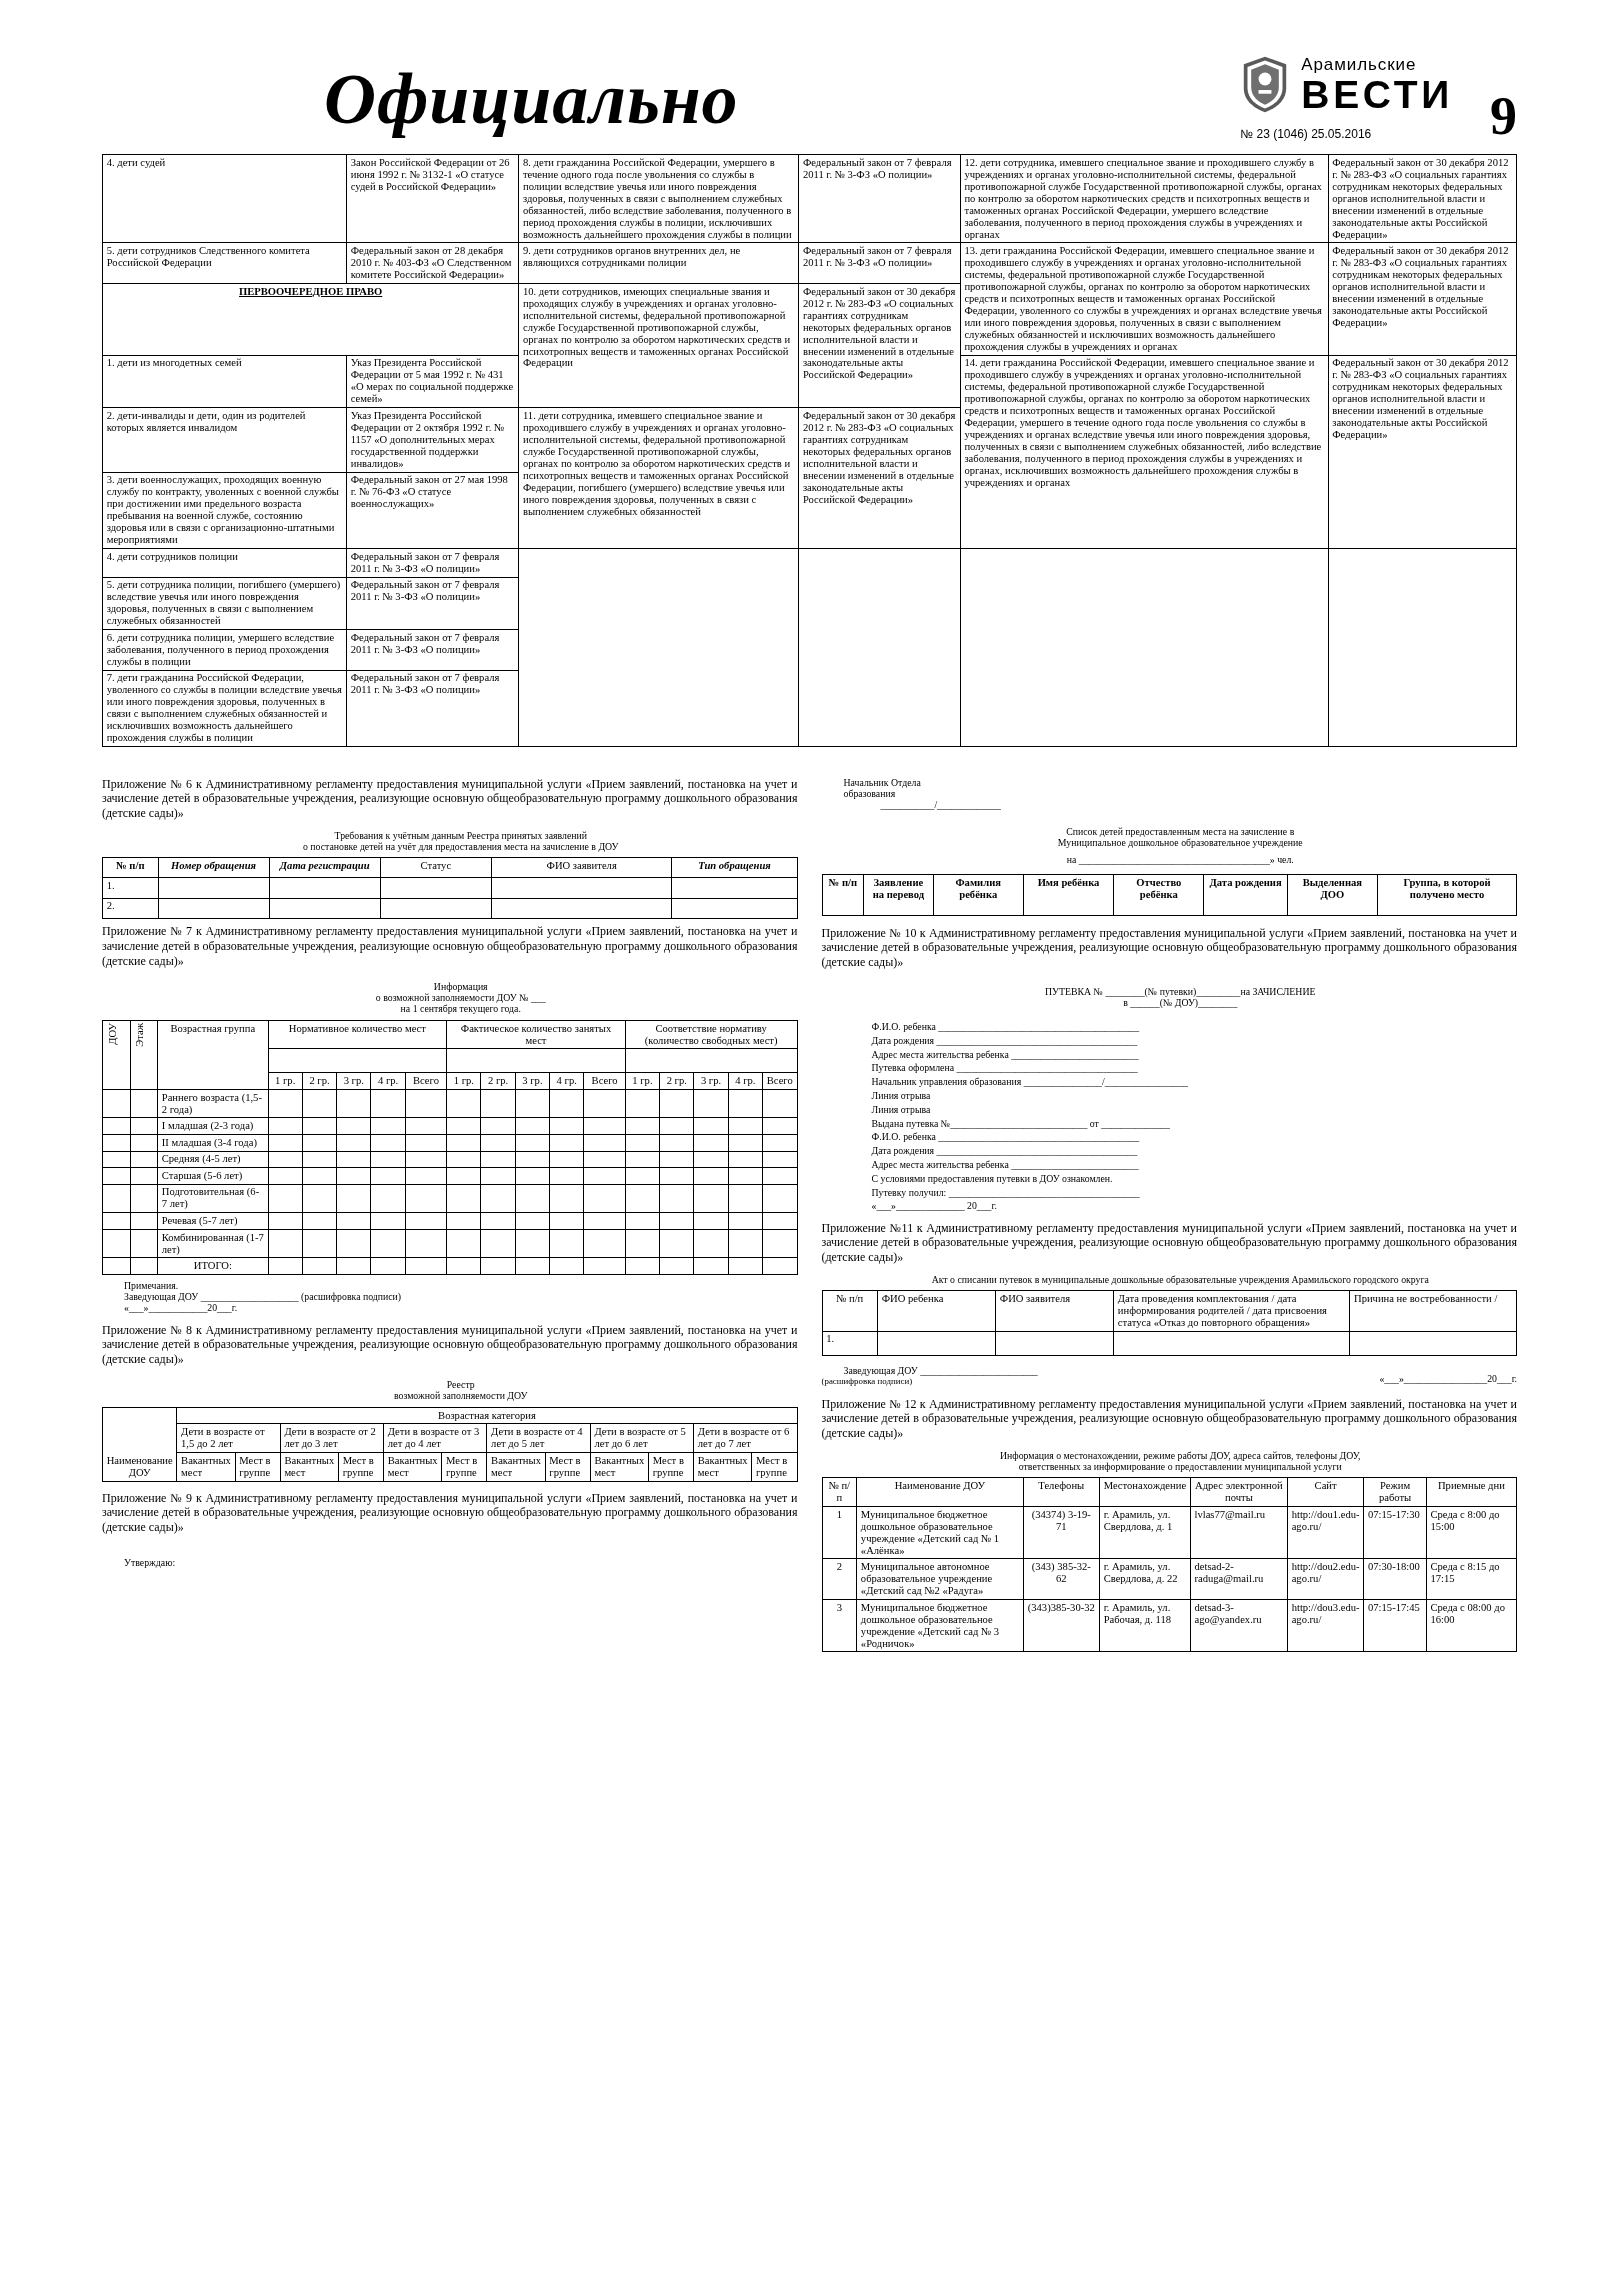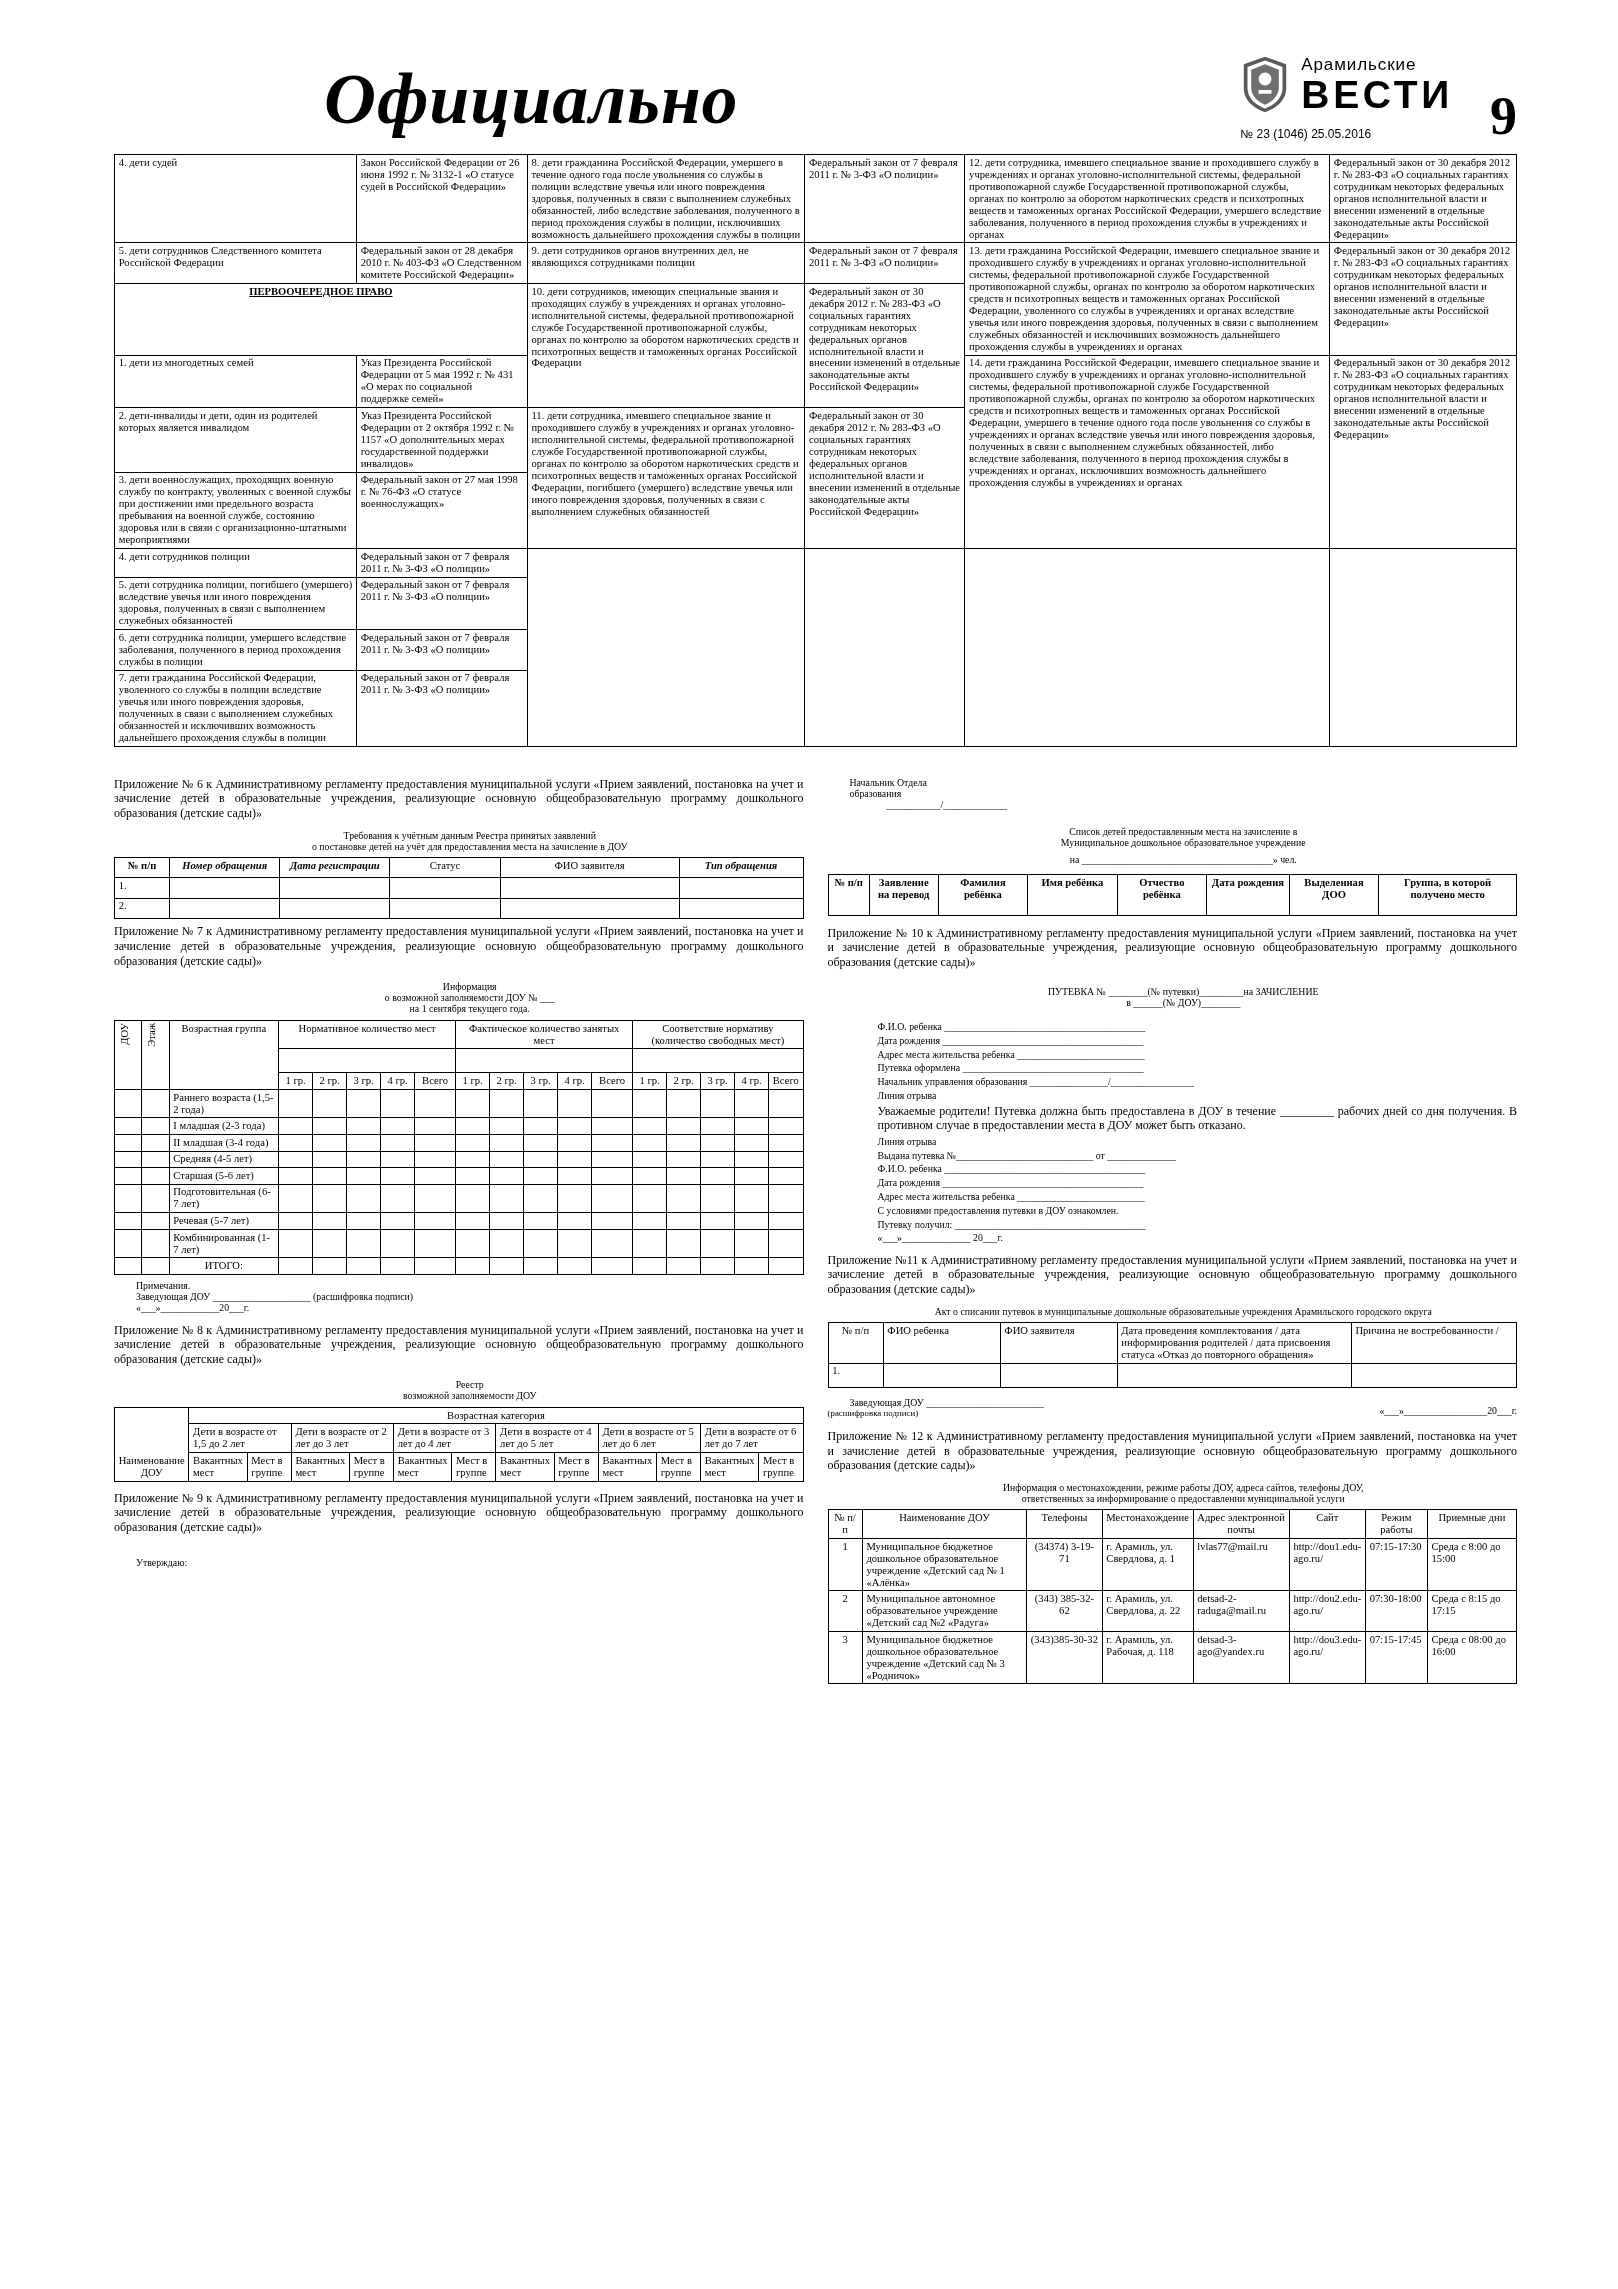--- a/index.html
+++ b/index.html
@@ -9,21 +9,21 @@
   .official-title{font-family:"Liberation Serif",serif;font-style:italic;font-weight:700;font-size:72px;letter-spacing:0.9px;margin-left:222px;}
   .brand{display:flex;align-items:flex-end;gap:13px;}
   .brand-block{display:flex;flex-direction:column;align-items:flex-start;}
   .brand-row{display:flex;align-items:center;gap:11px;}
   .crest{width:50px;height:59px;}
   .brand-name-small{font-size:17px;letter-spacing:0.9px;font-family:"Liberation Sans",sans-serif;}
   .brand-name-big{font-size:39px;font-weight:700;letter-spacing:3.7px;font-family:"Liberation Sans",sans-serif;line-height:1;}
   .issue{font-size:12px;margin-top:13px;font-family:Liberation Sans, sans-serif;}
   .pagenum{font-size:54px;font-weight:700;margin-left:24px;line-height:0.9;}
 
-  .content{padding:0 102px;box-sizing:border-box;margin-left:12px;}
+  .content{padding:0 102px;box-sizing:border-box;}
 
   table.grid{border-collapse:collapse;width:100%;}
   table.grid td,table.grid th{border:0.9px solid #000;vertical-align:top;padding:1.8px 3.7px;font-size:10.6px;line-height:1.13;}
   .center{text-align:center;}
   .bold{font-weight:700;}
   .ital{font-style:italic;}
 
   .law-table{margin-top:13px;}
   .law-table td{font-size:10.4px;line-height:1.14;}
   .priority-head{text-align:center;font-weight:700;text-decoration:underline;font-size:11px;padding:1.8px;}
@@ -533,21 +533,20 @@
         <div class="ctr small mt18">ПУТЕВКА № ________(№ путевки)_________на ЗАЧИСЛЕНИЕ</div>
         <div class="ctr small">в ______(№ ДОУ)________</div>
 
         <div class="small mt14 lineform" style="margin-left:28px;">
           <div>Ф.И.О. ребенка _________________________________________</div>
           <div>Дата рождения _________________________________________</div>
           <div>Адрес места жительства ребенка __________________________</div>
           <div>Путевка оформлена _____________________________________</div>
           <div>Начальник управления образования ________________/_________________</div>
           <div>Линия отрыва</div>
-          <div class="note" style="text-align:justify;">Уважаемые родители! Путевка должна быть предоставлена в ДОУ в течение _________ рабочих дней со дня получения. В противном случае в предоставлении места в ДОУ может быть отказано.</div>
           <div>Линия отрыва</div>
           <div>Выдана путевка №____________________________ от ______________</div>
           <div>Ф.И.О. ребенка _________________________________________</div>
           <div>Дата рождения _________________________________________</div>
           <div>Адрес места жительства ребенка __________________________</div>
           <div>С условиями предоставления путевки в ДОУ ознакомлен.</div>
           <div>Путевку получил: _______________________________________</div>
           <div>«___»______________ 20___г.</div>
         </div>
 

